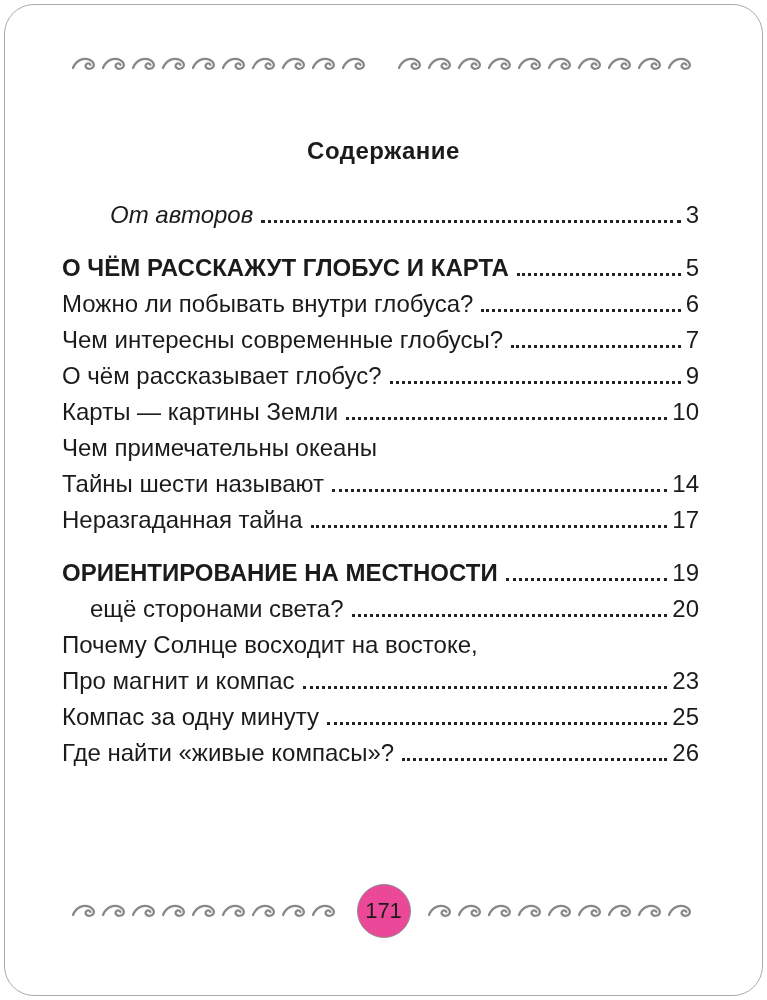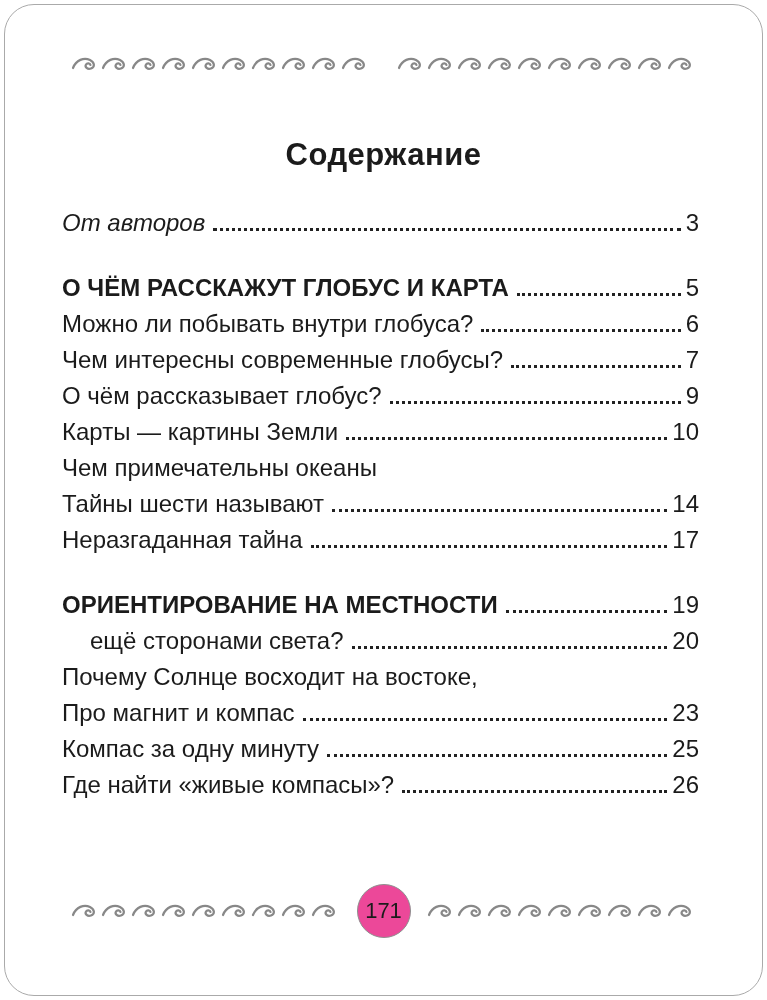--- a/index.html
+++ b/index.html
@@ -29,35 +29,35 @@
     gap: 26px;
   }
   .top-ornament {
     margin-top: 55px;
   }
   svg.waves {
     display: block;
   }
   .page-title {
     text-align: center;
-    font-size: 31px;
+    font-size: 24px;
     font-weight: bold;
     letter-spacing: 0.5px;
     margin: 64px 0 32px 0;
   }
   .toc {
     margin: 0 68px 0 62px;
     font-size: 24px;
   }
   .entry { margin: 1px 0; }
   .entry.section {
     font-weight: bold;
-    margin-top: 30px;
-  }
-  .entry.italic { font-style: italic; }
+    margin-top: 18px;
+  }
+  .entry.italic { font-style: italic; margin-left: 48px; }
   .line {
     display: flex;
     align-items: baseline;
     line-height: 35px;
   }
   .line.cont { padding-left: 28px; }
   .line .txt { white-space: nowrap; }
   .leader {
     flex: 1 1 auto;
     min-width: 18px;

